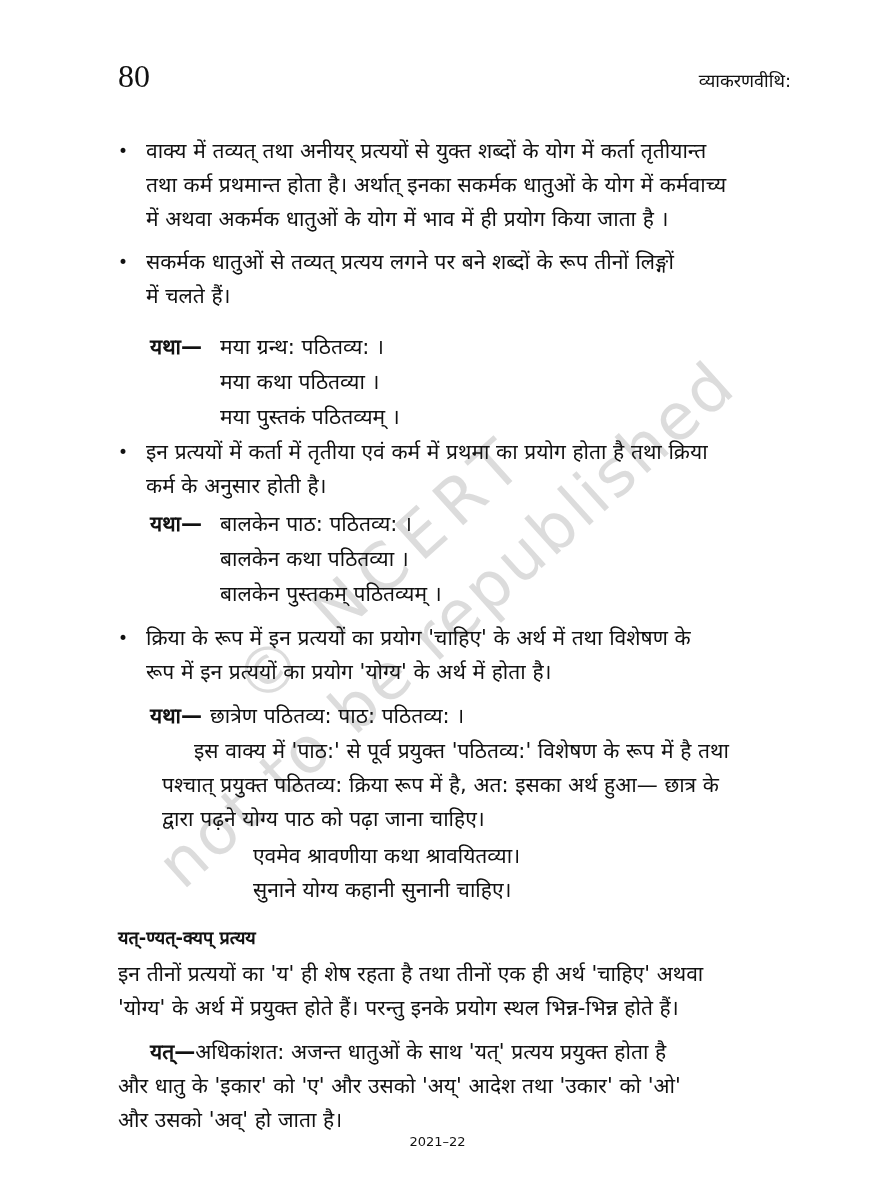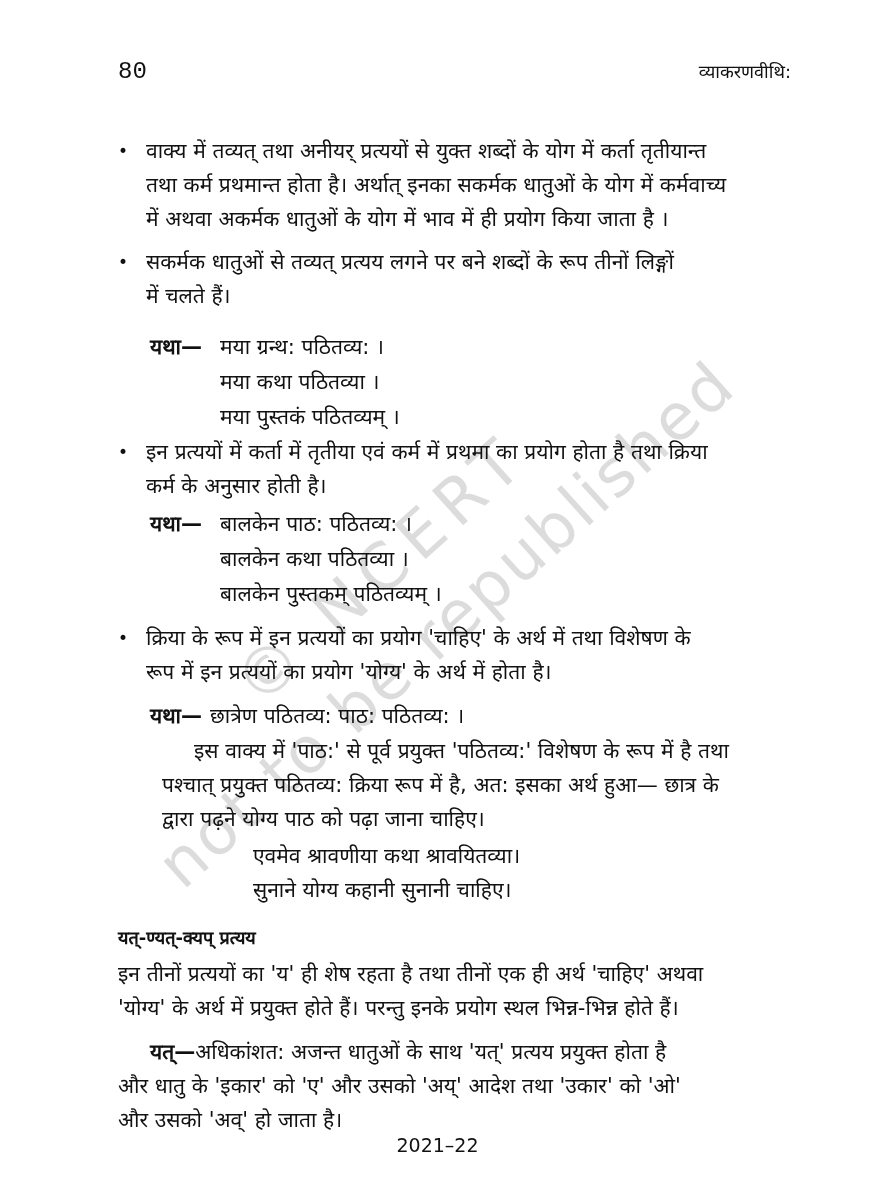--- a/index.html
+++ b/index.html
@@ -38,21 +38,21 @@
 
   
   .hdr {
     position: absolute;
     left: 118px; right: 84px; top: 58px;
     display: flex;
     justify-content: space-between;
     align-items: baseline;
     z-index: 1;
   }
-  .page-num { font-family: Liberation Mono, monospace; font-size: 24px; }
+  .page-num { font-family: Liberation Serif, serif; font-size: 32px; }
   .hdr-title { font-size: 18px; }
 
   
   .content {
     position: absolute;
     left: 118px; right: 83px; top: 134px;
     z-index: 1;
     font-size: 21px;
   }
   .line { line-height: 34px; height: 34px; white-space: nowrap; }
@@ -85,21 +85,21 @@
     line-height: 38px; height: 38px; white-space: nowrap;
   }
   #p2 { margin-bottom: 10px; }
   .p3-label { font-weight: bold; }
 
   
   .ftr {
     position: absolute;
     left: 0; right: 0; top: 1134px;
     text-align: center;
-    font-size: 19px;
+    font-size: 13px;
     z-index: 1;
   }
 </style>
 </head>
 <body>
 
 <div class="page">
 
   <div class="wm wm-ncert">© NCERT</div>
   <div class="wm wm-notice">not to be republished</div>

